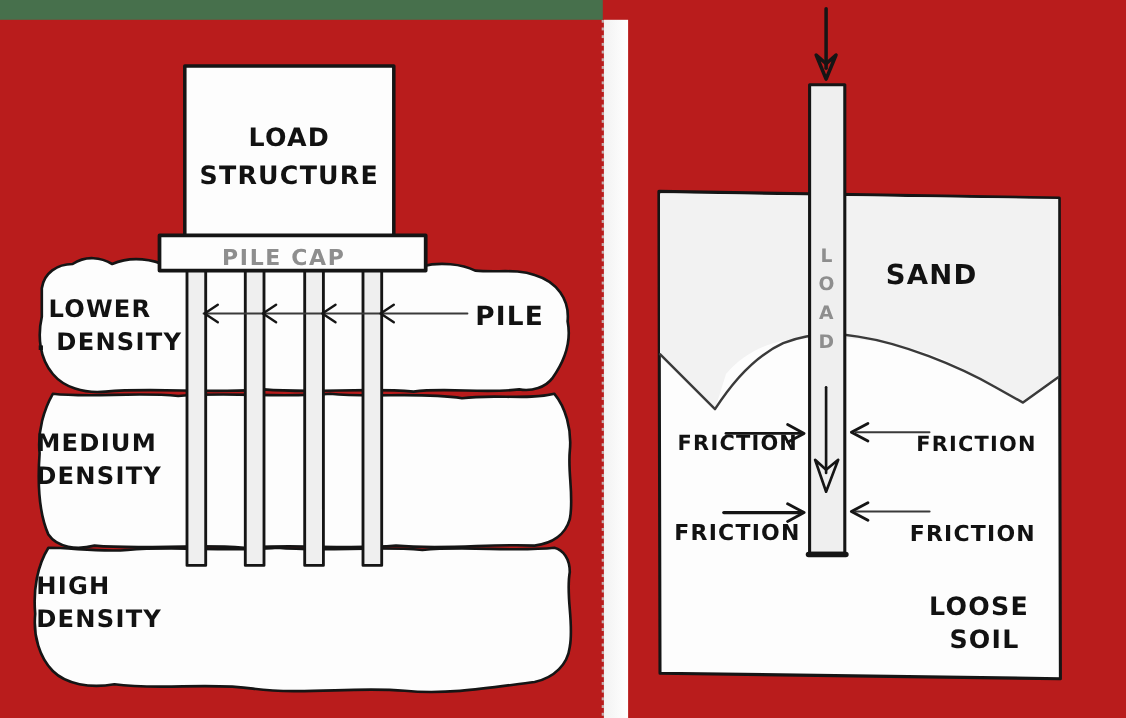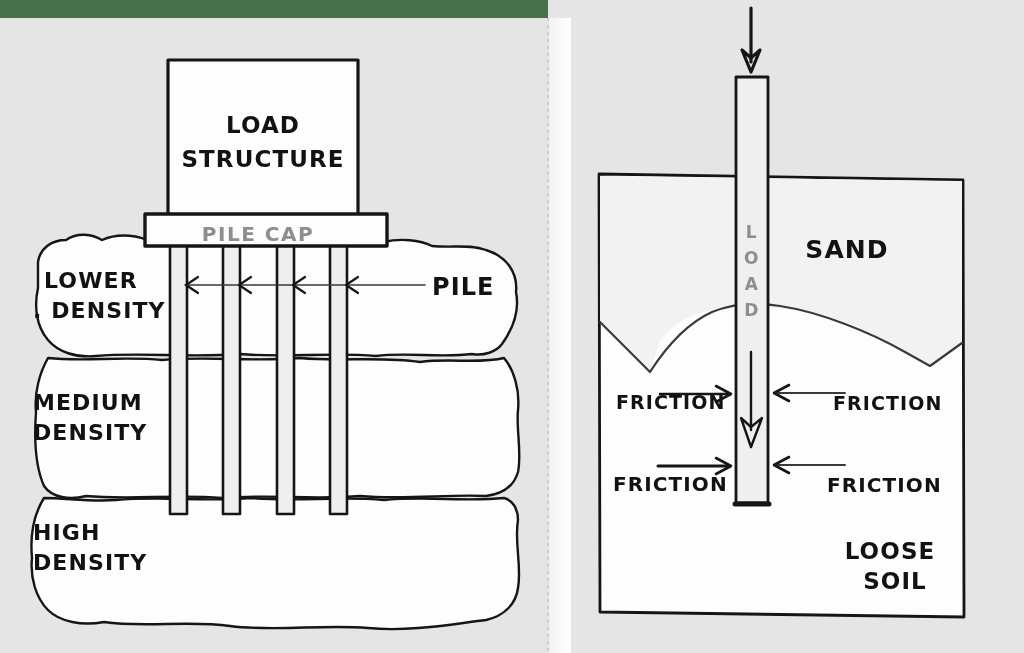--- a/index.html
+++ b/index.html
@@ -8,21 +8,21 @@
     padding: 0;
     background: #ffffff;
   }
   body {
     font-family: "DejaVu Sans", sans-serif;
   }
   #page {
     position: relative;
     width: 1024px;
     height: 653px;
-    background: #e5e5e5;
+    background: #b91c1c;
     overflow: hidden;
   }
   .green-bar {
     position: absolute;
     left: 0;
     top: 0;
     width: 548px;
     height: 18px;
     background: #47704c;
   }

